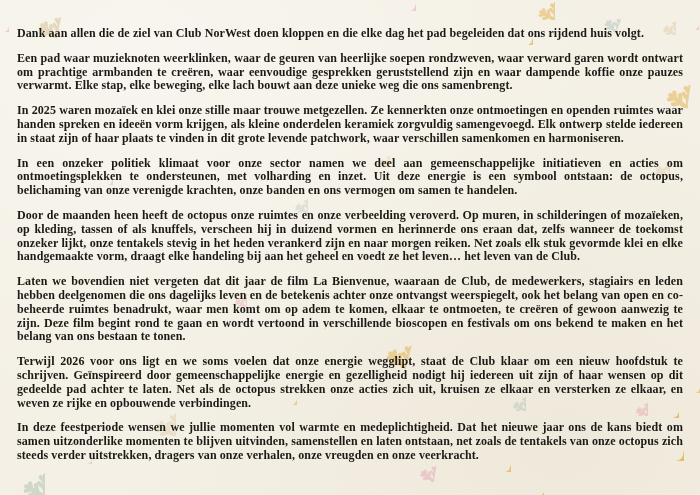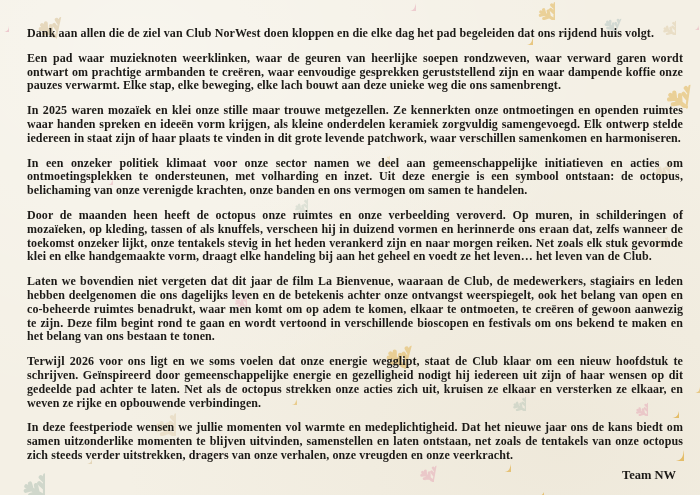--- a/index.html
+++ b/index.html
@@ -13,21 +13,20 @@
     overflow:hidden;
     font-family:"Liberation Serif","DejaVu Serif",serif;
   }
   .deco-layer { position:absolute; inset:0; z-index:1; pointer-events:none; }
   .deco { position:absolute; display:block; }
   .letter {
     position:absolute; inset:0;
     padding:27px 17px 0 17px;
     z-index:2;
     color:#1c1a17;
-    margin-left:10px;
   }
   .letter p {
     margin:0 0 11px 0;
     font-size:12px;
     line-height:13.8px;
     font-weight:bold;
     text-align:justify;
     letter-spacing:0.1px;
   }
   .signature {
@@ -170,15 +169,14 @@
     </div>
   <div class="letter">
     <p>Dank aan allen die de ziel van Club NorWest doen kloppen en die elke dag het pad begeleiden dat ons rijdend huis volgt.</p>
     <p>Een pad waar muzieknoten weerklinken, waar de geuren van heerlijke soepen rondzweven, waar verward garen wordt ontwart om prachtige armbanden te creëren, waar eenvoudige gesprekken geruststellend zijn en waar dampende koffie onze pauzes verwarmt. Elke stap, elke beweging, elke lach bouwt aan deze unieke weg die ons samenbrengt.</p>
     <p>In 2025 waren mozaïek en klei onze stille maar trouwe metgezellen. Ze kennerkten onze ontmoetingen en openden ruimtes waar handen spreken en ideeën vorm krijgen, als kleine onderdelen keramiek zorgvuldig samengevoegd. Elk ontwerp stelde iedereen in staat zijn of haar plaats te vinden in dit grote levende patchwork, waar verschillen samenkomen en harmoniseren.</p>
     <p>In een onzeker politiek klimaat voor onze sector namen we deel aan gemeenschappelijke initiatieven en acties om ontmoetingsplekken te ondersteunen, met volharding en inzet. Uit deze energie is een symbool ontstaan: de octopus, belichaming van onze verenigde krachten, onze banden en ons vermogen om samen te handelen.</p>
     <p>Door de maanden heen heeft de octopus onze ruimtes en onze verbeelding veroverd. Op muren, in schilderingen of mozaïeken, op kleding, tassen of als knuffels, verscheen hij in duizend vormen en herinnerde ons eraan dat, zelfs wanneer de toekomst onzeker lijkt, onze tentakels stevig in het heden verankerd zijn en naar morgen reiken. Net zoals elk stuk gevormde klei en elke handgemaakte vorm, draagt elke handeling bij aan het geheel en voedt ze het leven… het leven van de Club.</p>
     <p>Laten we bovendien niet vergeten dat dit jaar de film La Bienvenue, waaraan de Club, de medewerkers, stagiairs en leden hebben deelgenomen die ons dagelijks leven en de betekenis achter onze ontvangst weerspiegelt, ook het belang van open en co-beheerde ruimtes benadrukt, waar men komt om op adem te komen, elkaar te ontmoeten, te creëren of gewoon aanwezig te zijn. Deze film begint rond te gaan en wordt vertoond in verschillende bioscopen en festivals om ons bekend te maken en het belang van ons bestaan te tonen.</p>
     <p>Terwijl 2026 voor ons ligt en we soms voelen dat onze energie wegglipt, staat de Club klaar om een nieuw hoofdstuk te schrijven. Geïnspireerd door gemeenschappelijke energie en gezelligheid nodigt hij iedereen uit zijn of haar wensen op dit gedeelde pad achter te laten. Net als de octopus strekken onze acties zich uit, kruisen ze elkaar en versterken ze elkaar, en weven ze rijke en opbouwende verbindingen.</p>
     <p>In deze feestperiode wensen we jullie momenten vol warmte en medeplichtigheid. Dat het nieuwe jaar ons de kans biedt om samen uitzonderlike momenten te blijven uitvinden, samenstellen en laten ontstaan, net zoals de tentakels van onze octopus zich steeds verder uitstrekken, dragers van onze verhalen, onze vreugden en onze veerkracht.</p>
-    <div class="signature">Team NW</div>
   </div>
 </div>
 
 </body></html>

